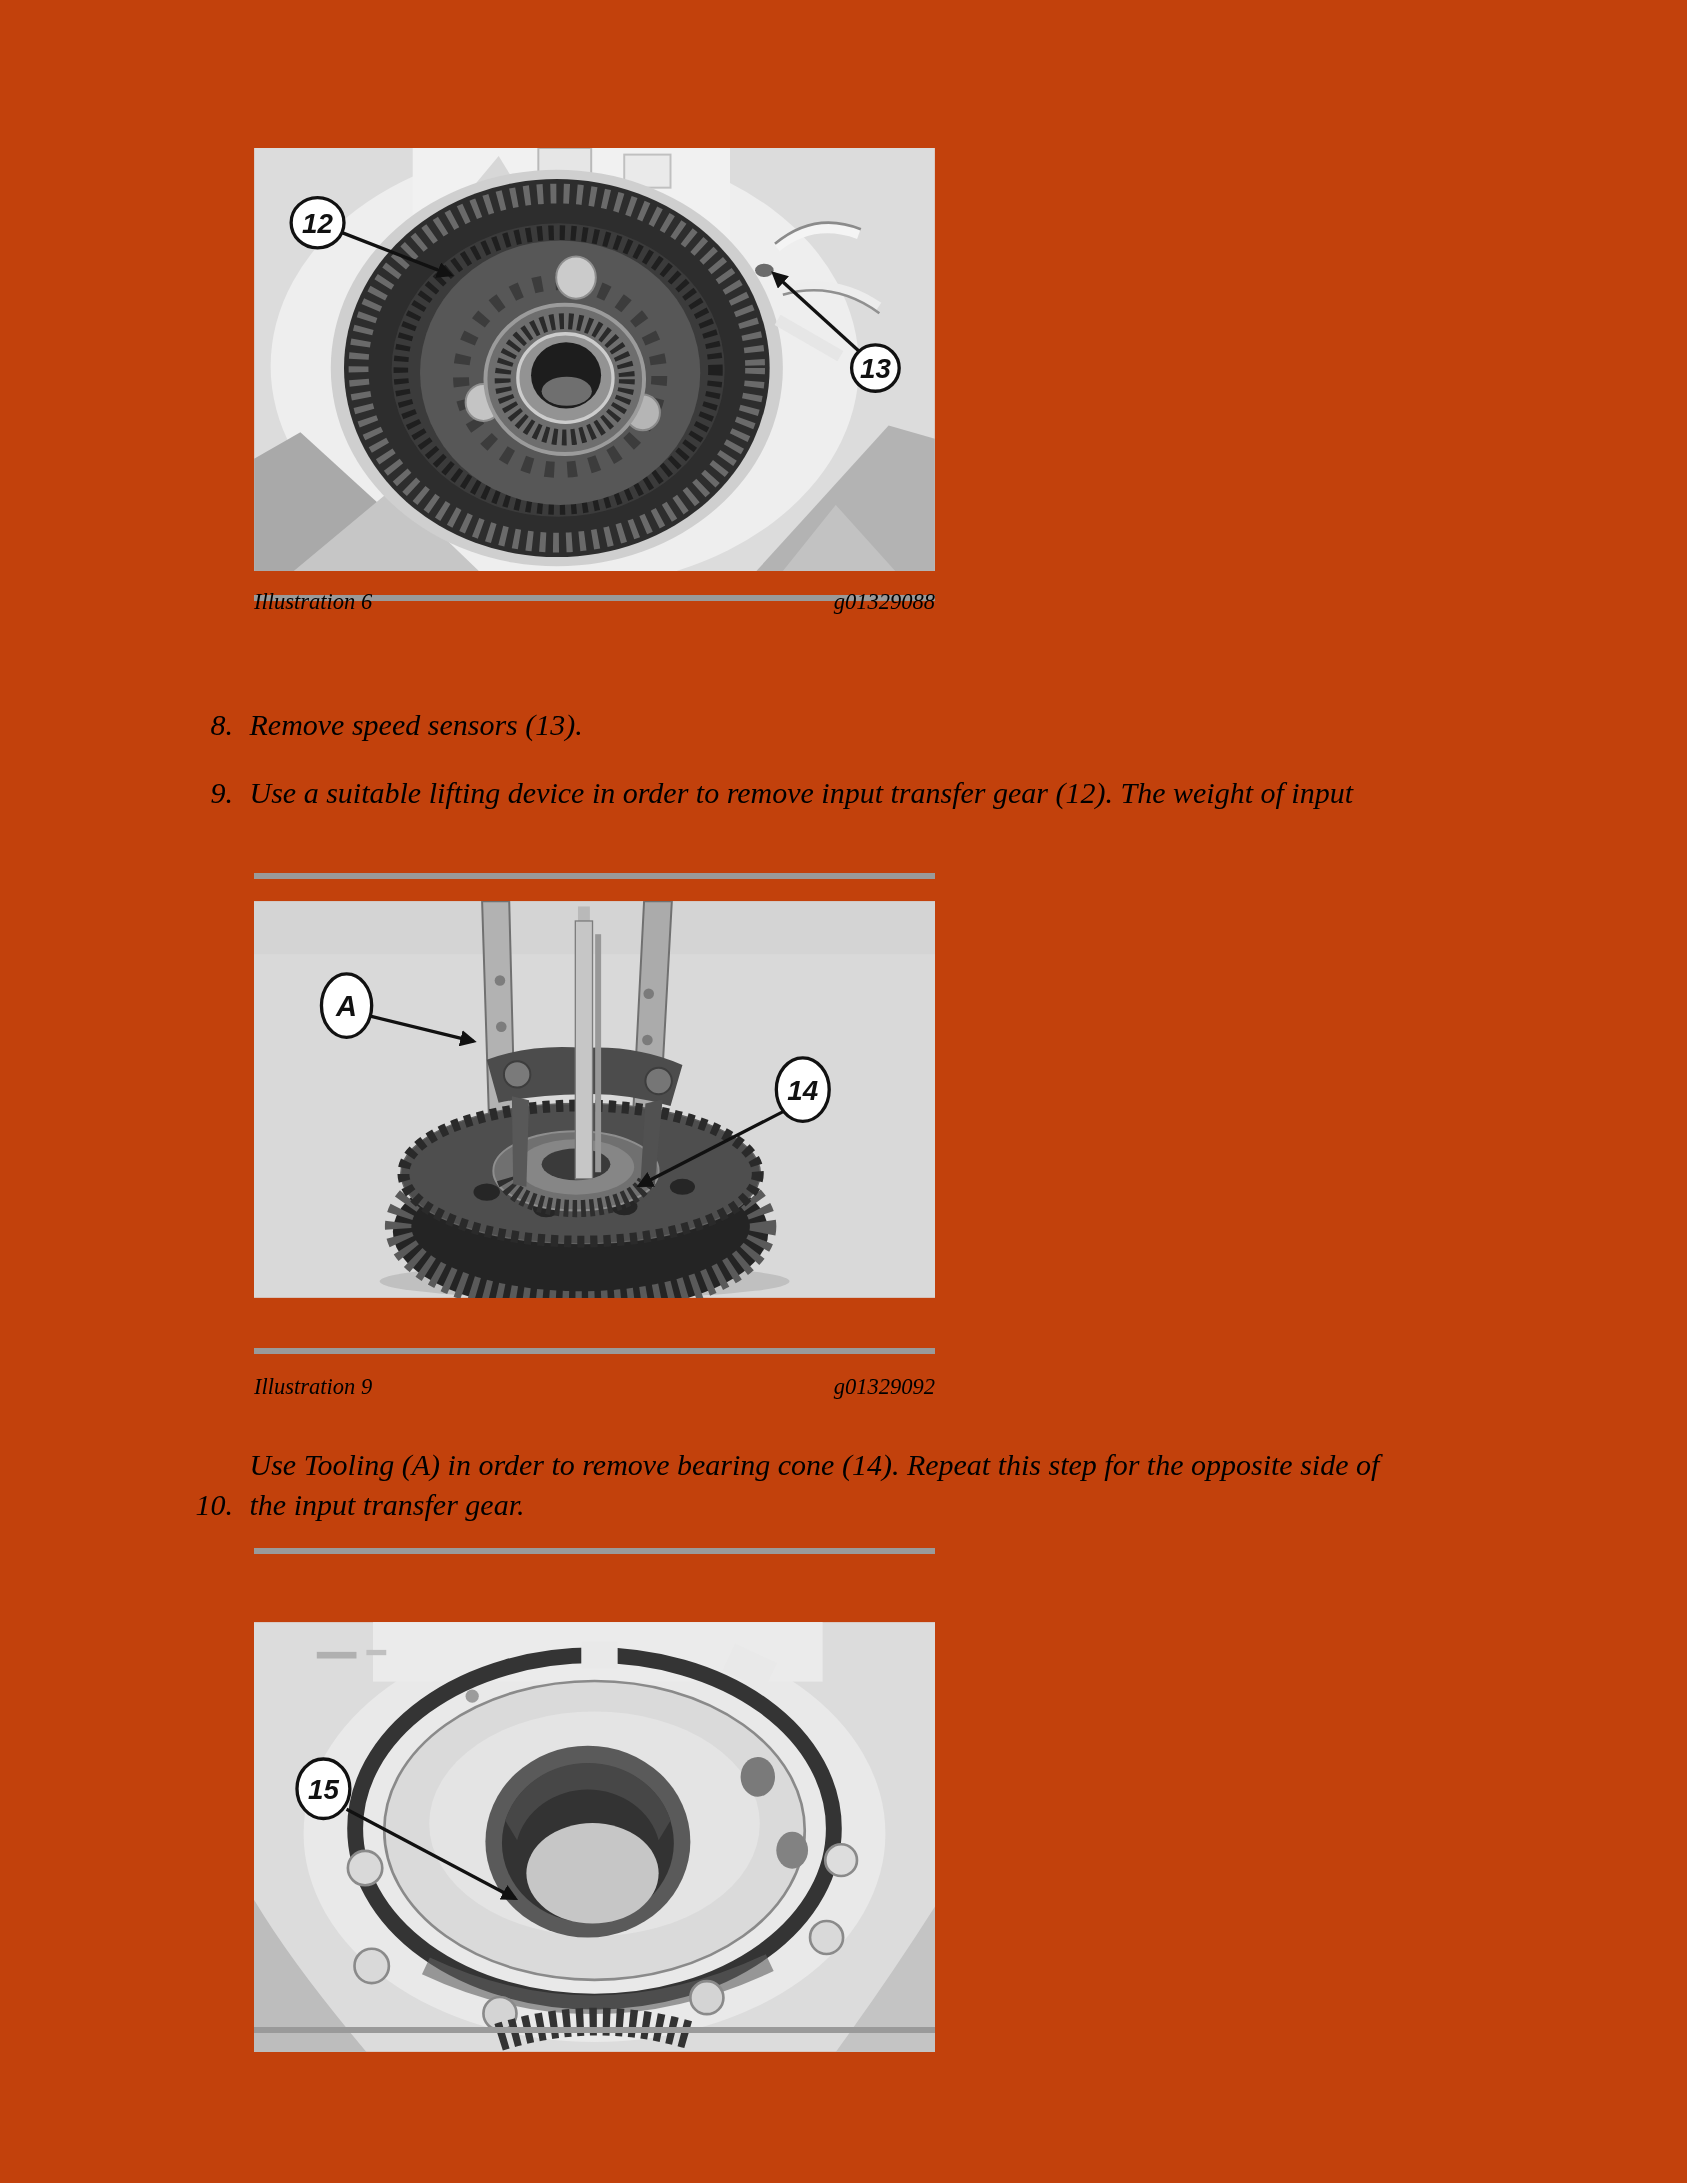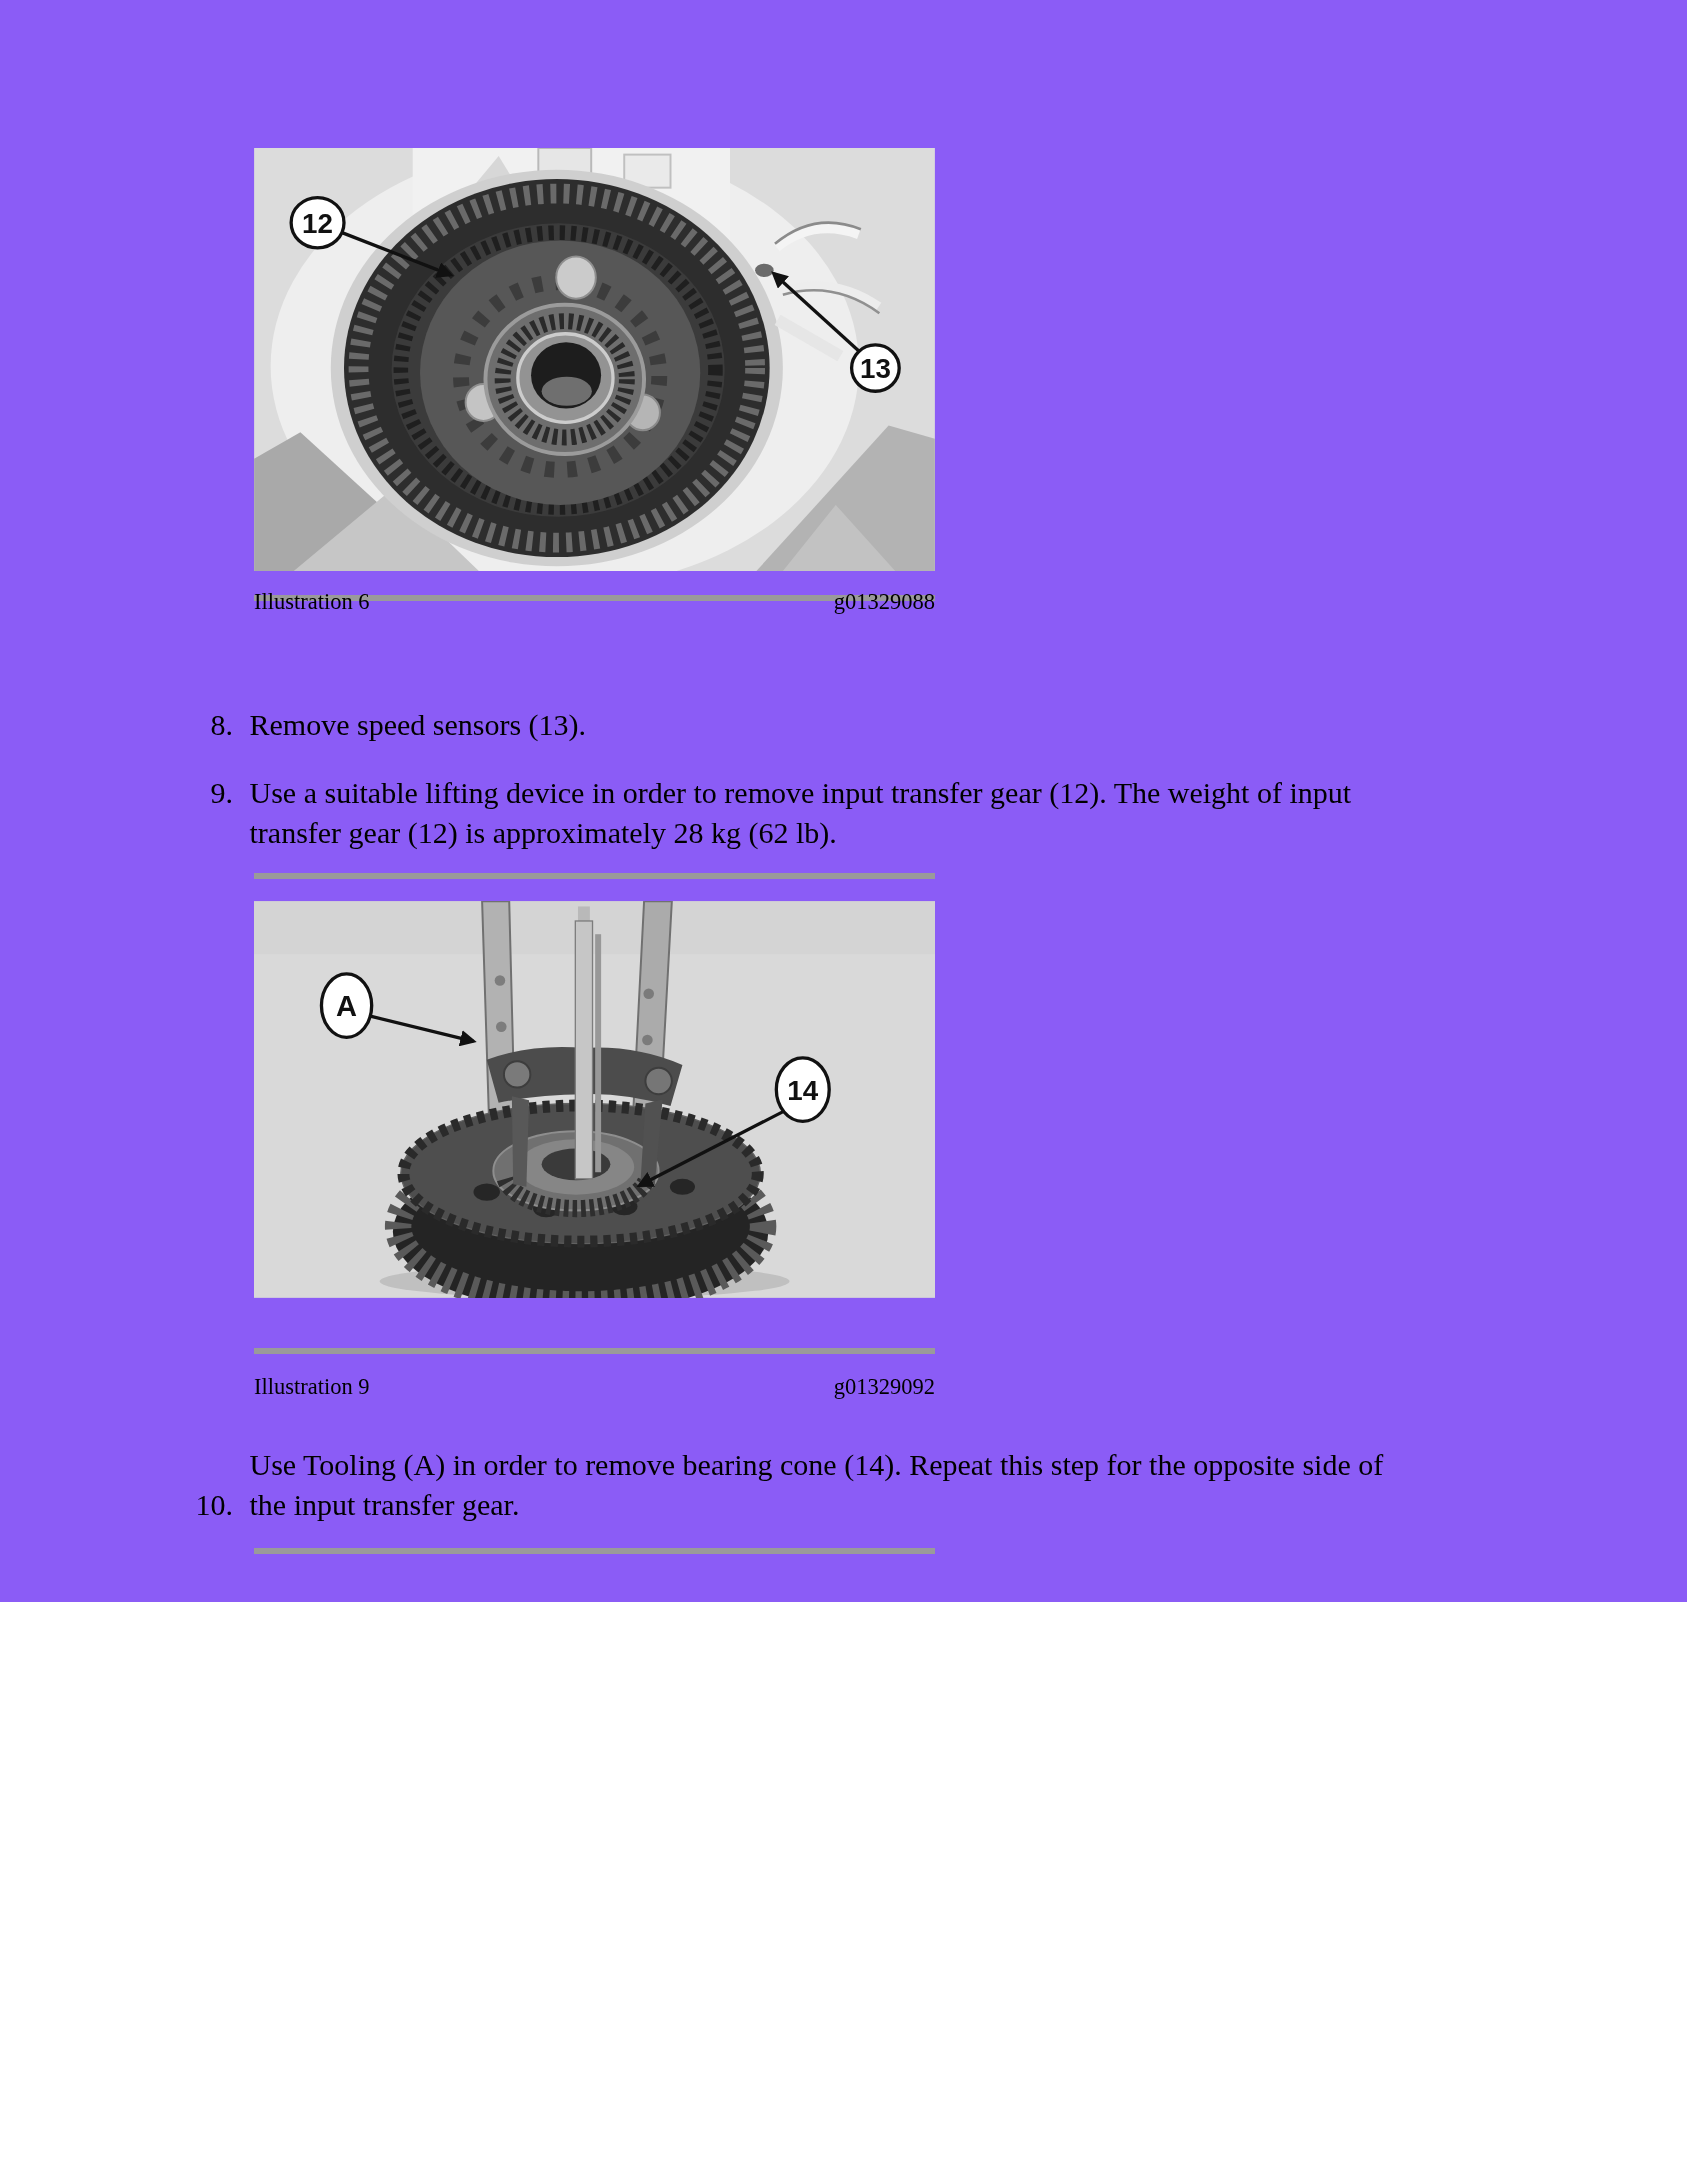--- a/index.html
+++ b/index.html
@@ -1,18 +1,18 @@
 <!DOCTYPE html>
 <html style="font-size:10.6px"><head>
 <meta charset="utf-8">
 <style>
   html,body { margin:0; padding:0; }
   body { background:#ffffff; }
-  .page { position:relative; width:1687px; height:1602px; background:#8b5cf6; overflow:hidden;
-          font-family:"Liberation Serif", serif; color:#000; }
+  .page { position:relative; width:1687px; height:2183px; background:#c2410c; overflow:hidden;
+          font-family:"Liberation Serif", serif; color:#000;font-style:italic; }
 
   .figure { position:absolute; margin:0; padding:0; }
   #fig1 { left:254px; top:148px;  width:681px; height:423px; }
   #fig2 { left:254px; top:901px; width:681px; height:397px; }
   #fig3 { left:254px; top:1622px; width:681px; height:430px; }
   .figure svg { display:block; width:100%; height:100%; }
 
   .divider { position:absolute; left:254px; width:681px; height:6px; background:#9a9a9a; }
   #div1 { top:595px; } #div2 { top:873px; } #div3 { top:1348px; }
   #div4 { top:1548px; } #div5 { top:2027px; }
@@ -108,21 +108,20 @@
     <div class="num">8.</div>
     <div class="lines">
       <div>Remove speed sensors (13).</div>
     </div>
   </div>
 
   <div class="step" id="step9">
     <div class="num">9.</div>
     <div class="lines">
       <div>Use a suitable lifting device in order to remove input transfer gear (12). The weight of input</div>
-      <div>transfer gear (12) is approximately 28 kg (62 lb).</div>
     </div>
   </div>
 
   <div class="divider" id="div2"></div>
 
   <figure class="figure" id="fig2">
     <svg viewBox="0 0 1030 600">
       <defs>
         <marker id="ah2" viewBox="0 0 10 10" refX="8" refY="5" markerWidth="5" markerHeight="5" orient="auto">
           <path d="M0,0 L10,5 L0,10 Z" fill="#111"></path>

